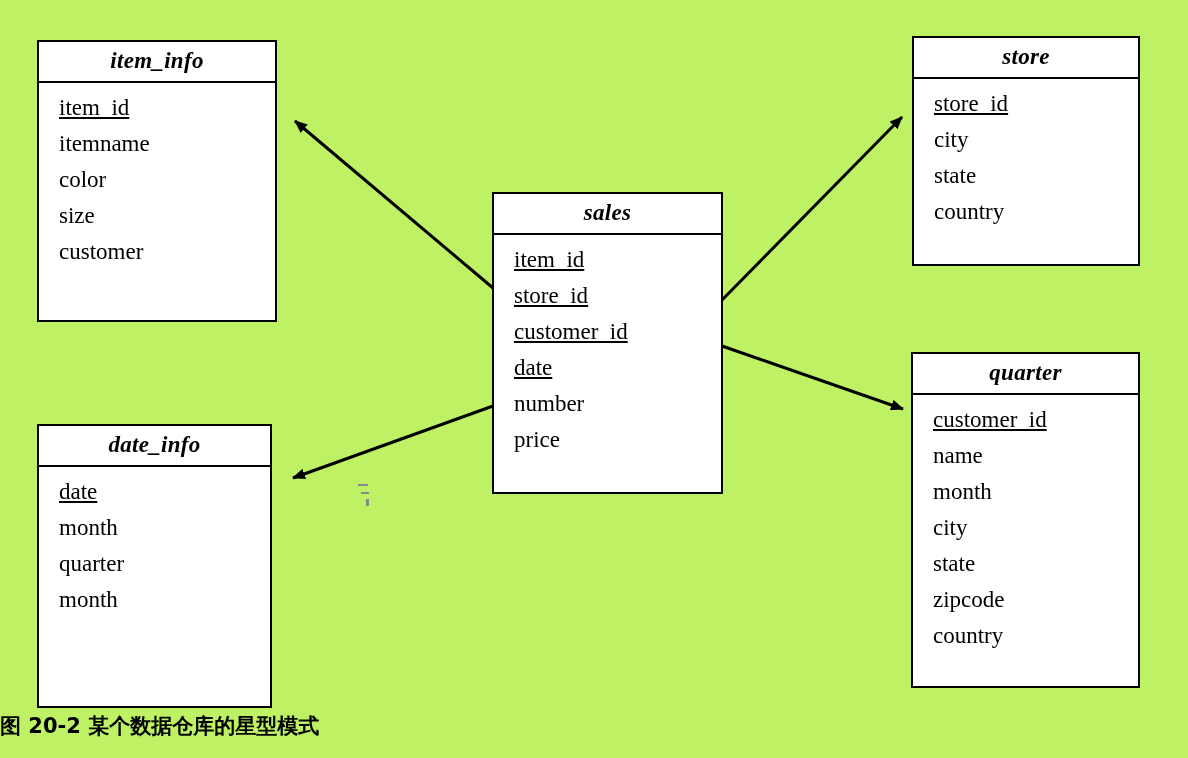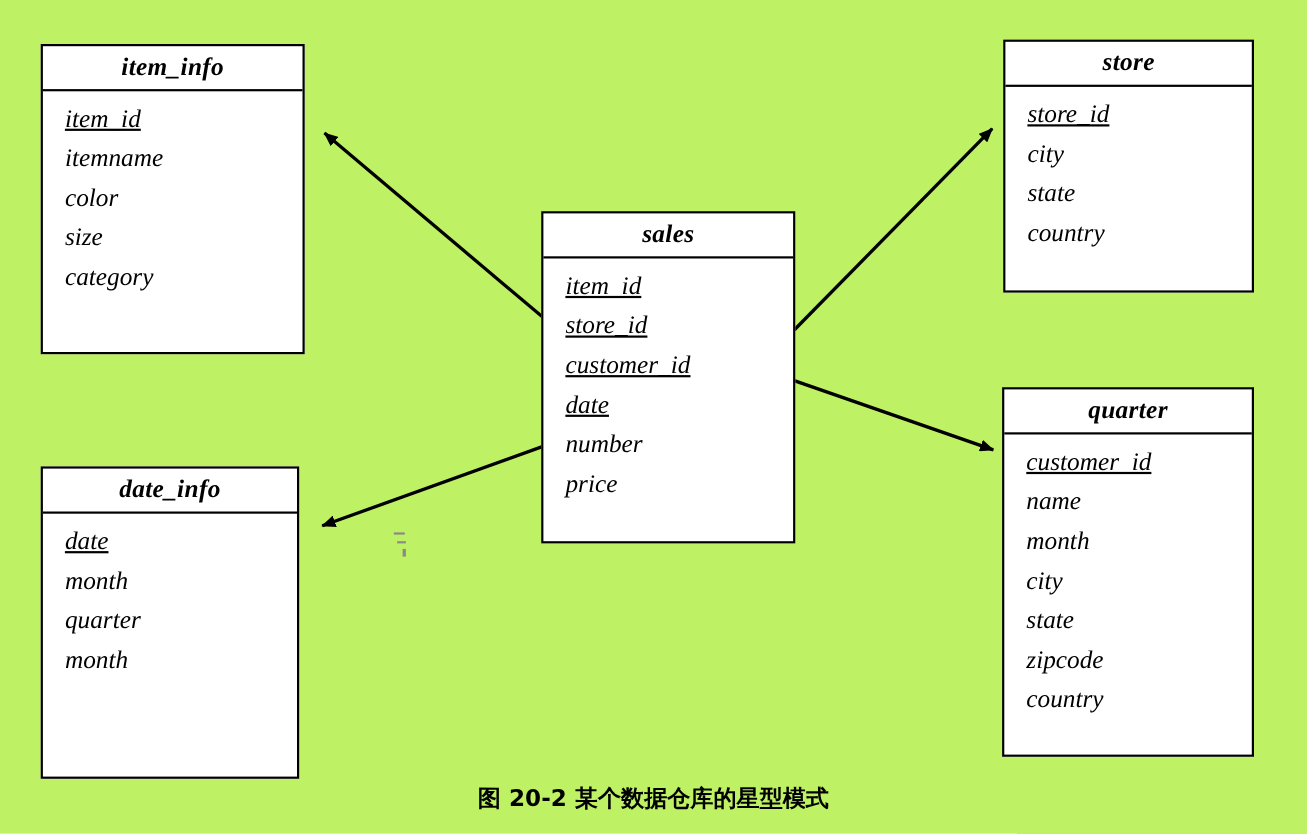--- a/index.html
+++ b/index.html
@@ -35,34 +35,32 @@
     font-weight: bold;
     font-size: 23px;
     padding: 6px 0 7px 0;
     border-bottom: 2px solid #000000;
     letter-spacing: 0.3px;
   }
   .entity-fields {
     padding: 7px 0 8px 20px;
   }
   .field {
-    font-style: italic;
     font-size: 23px;
     line-height: 36px;
     white-space: nowrap;
   }
   .field.key {
     text-decoration: underline;
     text-underline-offset: 2px;
   }
   .caption {
     position: absolute;
     left: 0;
     width: 1188px;
-    text-align: center;
     font-family: "DejaVu Sans", sans-serif;
     font-size: 21px;
     font-weight: bold;
     color: #000000;
   }
   .speck {
     position: absolute;
     background: #8a8a8a;
   }
 </style>
@@ -87,21 +85,21 @@
     <line x1="722" y1="346" x2="903" y2="409" stroke="#000000" stroke-width="3" marker-end="url(#arrowhead)"></line>
   </svg>
 
   <div class="entity" style="left:37px; top:40px; width:240px; height:282px;">
     <div class="entity-title">item_info</div>
     <div class="entity-fields">
       <div class="field key">item_id</div>
       <div class="field">itemname</div>
       <div class="field">color</div>
       <div class="field">size</div>
-      <div class="field">category</div>
+      <div class="field">customer</div>
     </div>
   </div>
 
   <div class="entity" style="left:912px; top:36px; width:228px; height:230px;">
     <div class="entity-title">store</div>
     <div class="entity-fields">
       <div class="field key">store_id</div>
       <div class="field">city</div>
       <div class="field">state</div>
       <div class="field">country</div>

